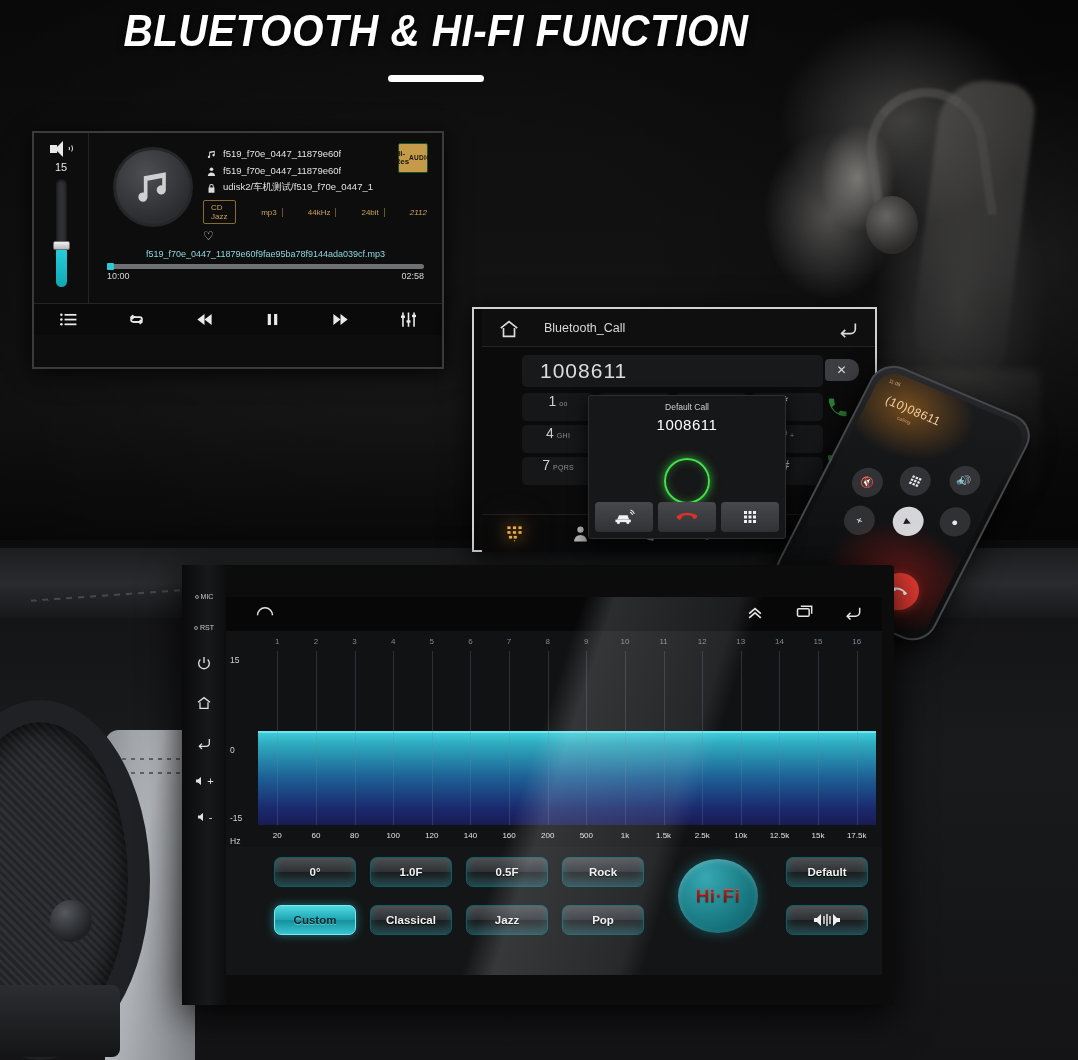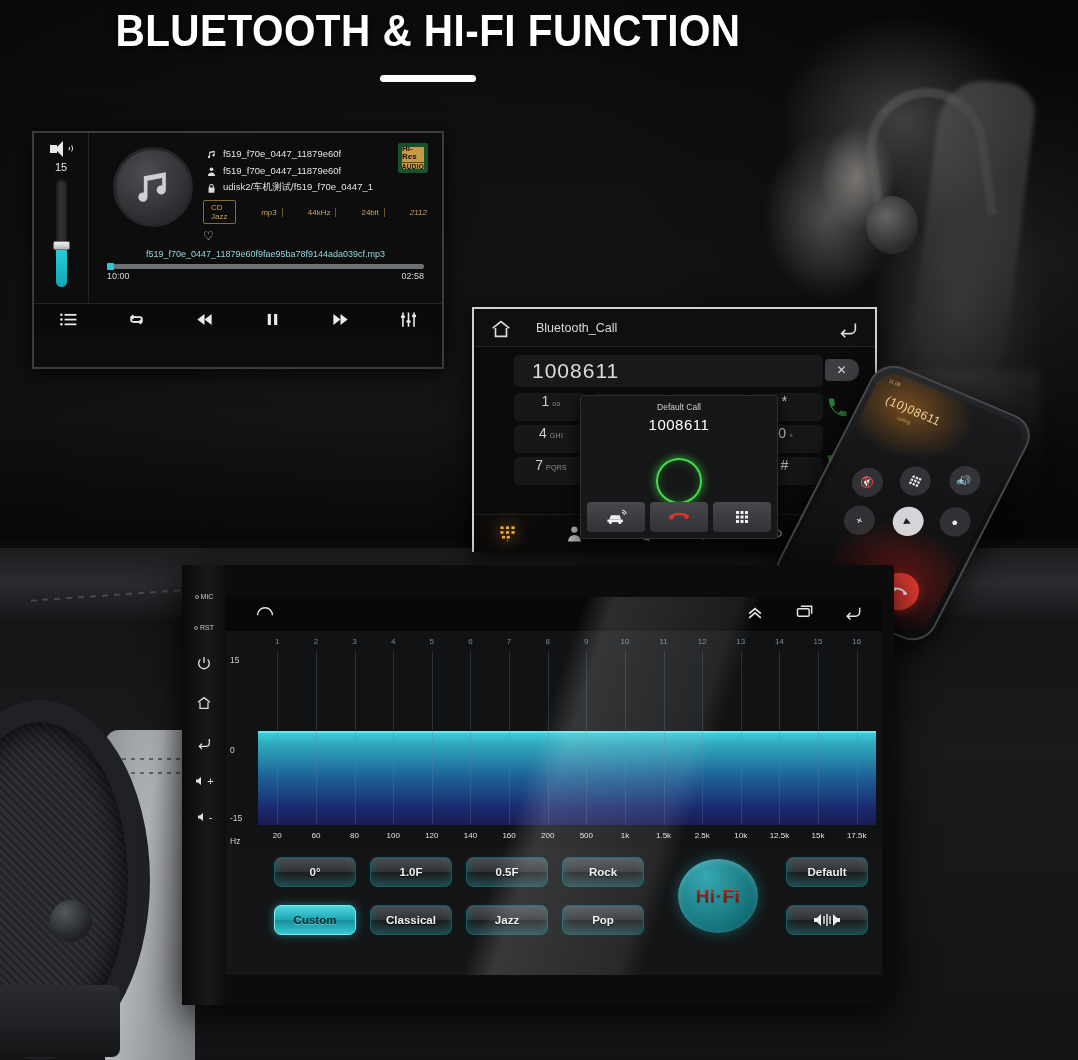--- a/index.html
+++ b/index.html
@@ -181,22 +181,22 @@
   .meta { flex:1; position:relative; padding-top:2px; }
   .meta-line { display:flex; align-items:center; height:17px; }
   .meta-ico { width:16px; color:#dcdcdc; font-size:12px; text-align:center; flex:0 0 auto; }
   .meta-ico svg { width:11px; height:13px; vertical-align:middle; }
   .meta-txt {
     font-size:9.5px; color:#e2e2e2; margin-left:4px;
     white-space:nowrap; overflow:hidden; max-width:150px;
   }
   .hires {
     position:absolute; right:4px; top:0px; width:30px; height:30px;
-    background:#c59b4a; border:4px solid #14532d; border-radius:2px;
-    display:flex; flex-direction:column; align-items:center; justify-content:center;
+    background:#c59b4a; border:1px solid #14532d; border-radius:2px;
+    display:flex; flex-direction:row; align-items:center; justify-content:center;
     line-height:1;
   }
   .hires span:first-child { font-size:8px; font-weight:bold; color:#1a1206; }
   .hires hr { width:24px; border:0; border-top:1px solid #5d4618; margin:1px 0; }
   .hires span:last-child { font-size:6.5px; font-weight:bold; color:#1a1206; letter-spacing:.3px; }
   .fmt-row { display:flex; align-items:center; margin-top:4px; }
   .fmt-badge {
     border:1px solid #8a6a2e; color:#caa15a; font-size:8px; padding:2px 7px; border-radius:2px;
   }
   .fmt-item { font-size:8px; color:#caa15a; padding:0 5px; border-right:1px solid #6b5425;margin-left:20px; }
@@ -216,20 +216,21 @@
     display:flex; align-items:center; justify-content:space-around;
   }
   .pl-bar .btn { color:#eaeaea; display:flex; align-items:center; justify-content:center; }
   .pl-bar svg { width:19px; height:19px; }
 
   
   .bt {
     position:absolute; left:472px; top:307px; width:405px; height:245px;
     background:#0b0b0c; border:2px solid #cfd1d3;
     box-shadow:0 6px 26px rgba(0,0,0,.85);
+    padding-left:8px;
   }
   .bt-head {
     height:38px; background:#0f0f10; border-bottom:1px solid #242527;
     display:flex; align-items:center; position:relative;
   }
   .bt-home { margin-left:16px; width:22px; height:20px; }
   .bt-title { margin-left:24px; font-size:12.5px; color:#d8d8d8; }
   .bt-back { position:absolute; right:16px; width:22px; height:20px; }
   .bt-body { position:relative; height:167px; padding:8px 10px 0 10px; }
   .num-field {
@@ -391,21 +392,21 @@
     -webkit-background-clip:text; background-clip:text; color:transparent;
     text-shadow:0 1px 1px rgba(0,0,0,.4);
   }
   .glare {
     position:absolute; left:0; top:0; width:100%; height:100%;
     background: linear-gradient(108deg, rgba(255,255,255,0) 46%, rgba(225,230,235,.17) 50%, rgba(210,215,222,.10) 66%, rgba(255,255,255,0) 69%);
     pointer-events:none;
   }
 
   
-  .hdr { position:absolute; left:0; top:0; width:856px; }
+  .hdr { position:absolute; left:8px; top:0; width:856px;font-style:italic; }
   .hdr h1 {
     text-align:center; margin-top:6px;
     font-size:44px; font-weight:bold; color:#ffffff;
     letter-spacing:.5px; transform: scaleX(.92);
     font-family:"Liberation Sans", sans-serif;
     text-shadow:0 2px 8px rgba(0,0,0,.8);
   }
   .hdr .rule {
     width:96px; height:7px; border-radius:4px; background:#fff; margin:19px auto 0 auto;
   }

